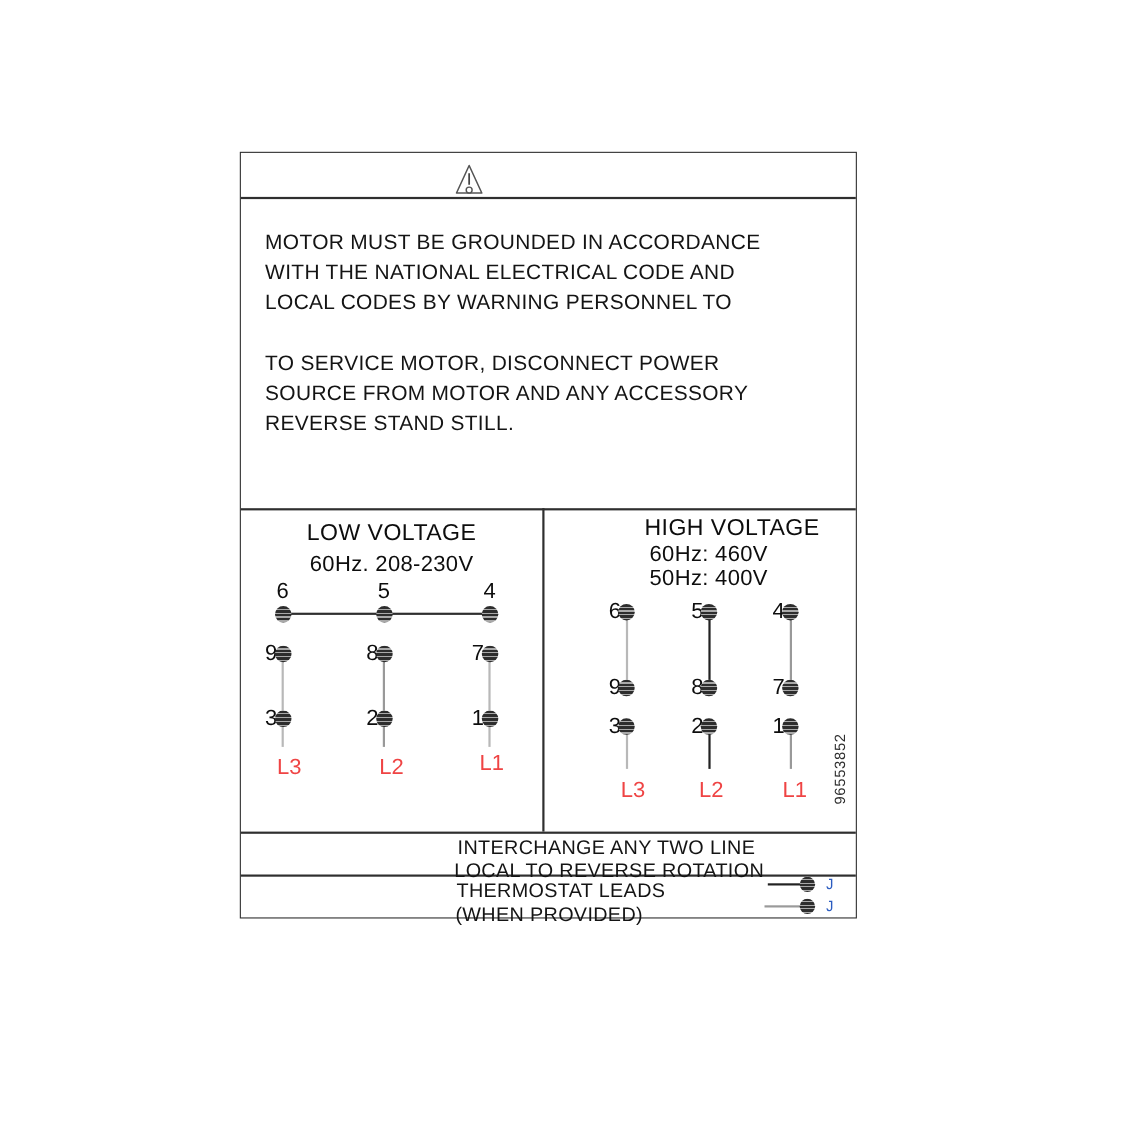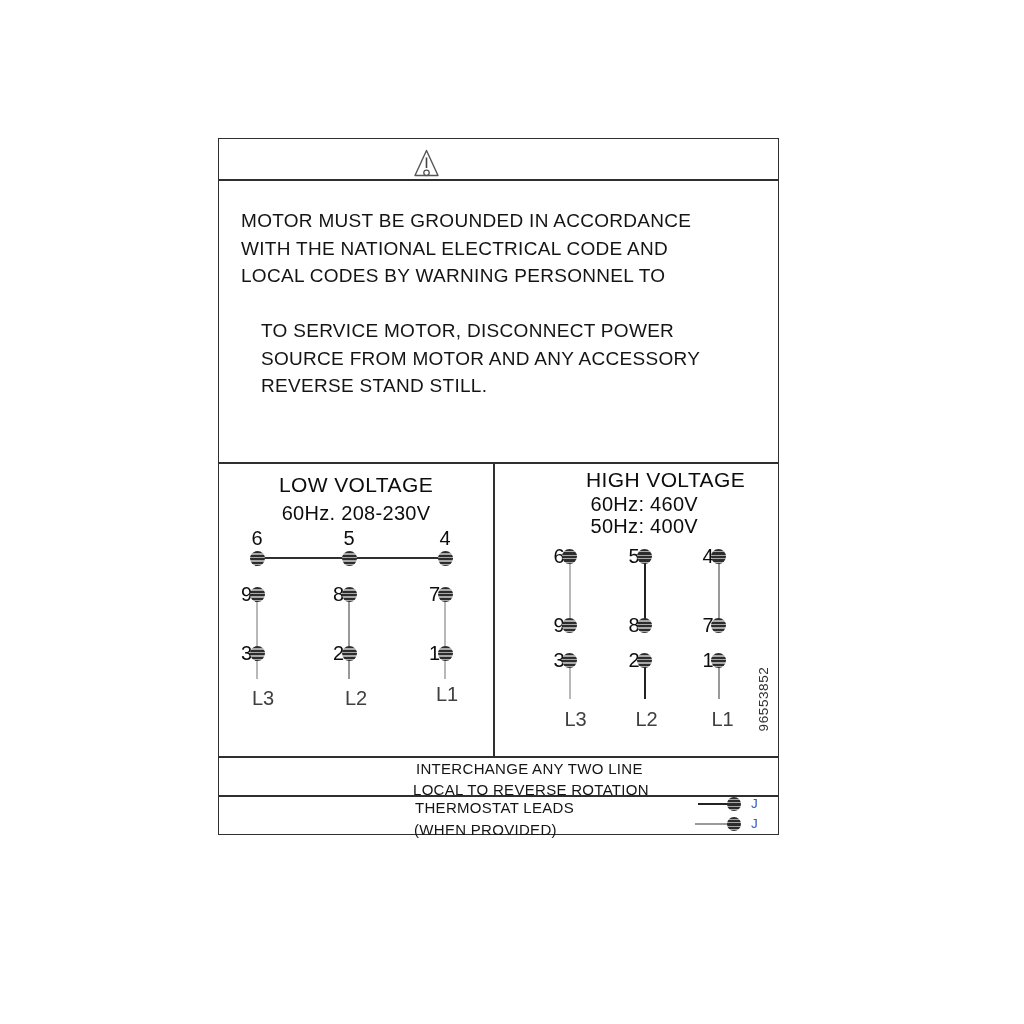--- a/index.html
+++ b/index.html
@@ -9,50 +9,50 @@
          border:1.5px solid #2f2f2f;background:#fff;}
   .h-div{position:absolute;left:0;right:0;height:1.5px;background:#2f2f2f;}
   .v-div{position:absolute;left:274px;top:323px;width:1.5px;height:294px;background:#2f2f2f;}
 
   
   .header-title{position:absolute;left:266px;top:6px;font-size:27px;letter-spacing:1px;color:#0d0d0d;white-space:nowrap;}
   .tri-icon{position:absolute;left:194px;top:9px;width:27px;height:30px;}
 
   
   .bodytext{position:absolute;left:22px;top:68px;width:520px;font-size:19px;line-height:27.5px;letter-spacing:0.3px;color:#141414;}
-  .para2{margin-top:27.5px;margin-left:20px;}
+  .para2{margin-top:27.5px;}
   .bodytext div{white-space:nowrap;}
 
   
   .panel{position:absolute;top:323px;height:294px;}
   .panel-low{left:0;width:274px;}
   .panel-high{left:275.5px;width:283px;}
   .pv-title{position:absolute;text-align:center;font-size:21px;letter-spacing:0.4px;color:#0d0d0d;white-space:nowrap;}
   .pv-sub{position:absolute;font-size:20px;letter-spacing:0.3px;color:#0d0d0d;white-space:nowrap;}
 
   .anchor{position:absolute;width:0;height:0;}
   .dot{position:absolute;left:-7.5px;top:-7.5px;width:15px;height:15px;border-radius:50%;z-index:2;
        background:repeating-linear-gradient(180deg,#2d2d2d 0 2.4px,#a9a9a9 2.4px 3.5px);}
   .num{font-size:20px;color:#0d0d0d;white-space:nowrap;}
   .num-above{position:absolute;left:0;bottom:8px;transform:translateX(-50%);}
   .num-left{position:absolute;right:5px;top:-11px;}
-  .l-label{position:absolute;transform:translateX(-50%);font-size:20px;color:#404040;white-space:nowrap;}
+  .l-label{position:absolute;transform:translateX(-50%);font-size:20px;color:#ef4444;white-space:nowrap;}
 
   .busline{position:absolute;height:1.5px;background:#2f2f2f;z-index:1;}
   .vline{position:absolute;width:2px;z-index:1;}
   .c-lgray{background:#b8b8b8;} .c-mgray{background:#999999;} .c-dark{background:#222222;}
 
   .part-number{position:absolute;left:199px;top:228px;width:140px;height:18px;line-height:18px;
                text-align:center;transform:rotate(-90deg);transform-origin:center;
                font-size:13.5px;letter-spacing:0.6px;color:#2f2f2f;}
 
   
   .notes{position:absolute;left:0;top:617px;width:100%;height:39px;}
   .thermo{position:absolute;left:0;top:656px;width:100%;height:39px;}
-  .small-txt{position:absolute;font-size:15px;letter-spacing:0.3px;color:#141414;white-space:nowrap;text-align:center;}
+  .small-txt{position:absolute;font-size:18px;letter-spacing:0.3px;color:#141414;white-space:nowrap;text-align:center;}
   .lead-line{position:absolute;height:1.5px;}
   .lead-dot{position:absolute;width:14px;height:14px;border-radius:50%;
             background:repeating-linear-gradient(180deg,#2d2d2d 0 2.2px,#a9a9a9 2.2px 3.2px);}
   .lead-j{position:absolute;font-size:13.5px;color:#2b5cc0;}
 </style>
 </head>
 <body>
 
 <div class="canvas">
   <div class="label">

